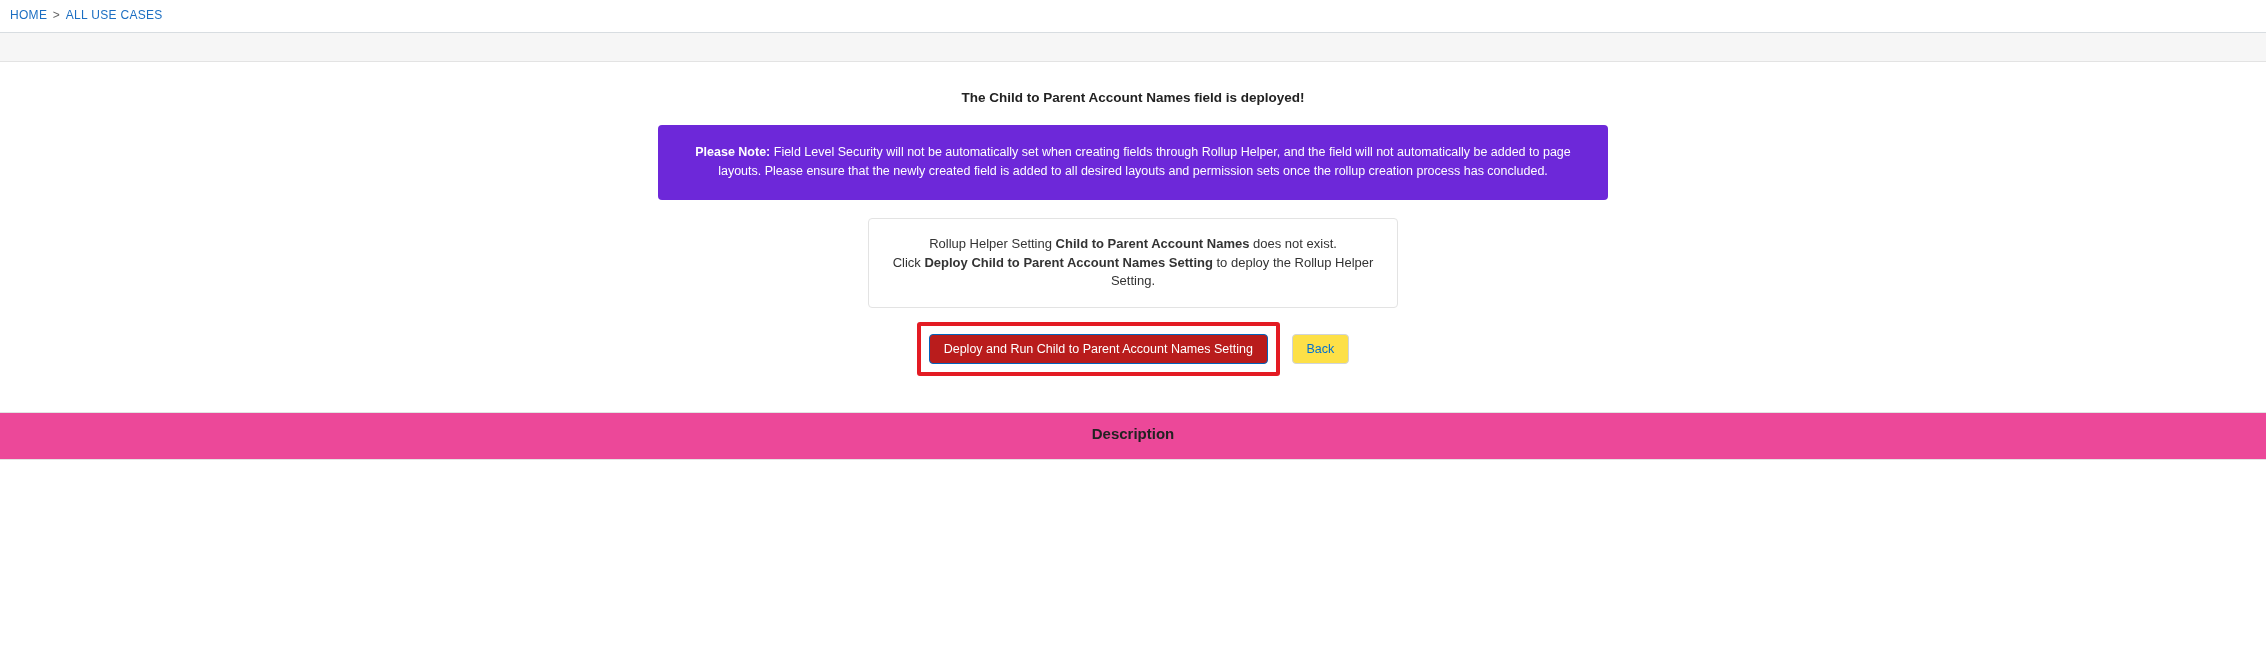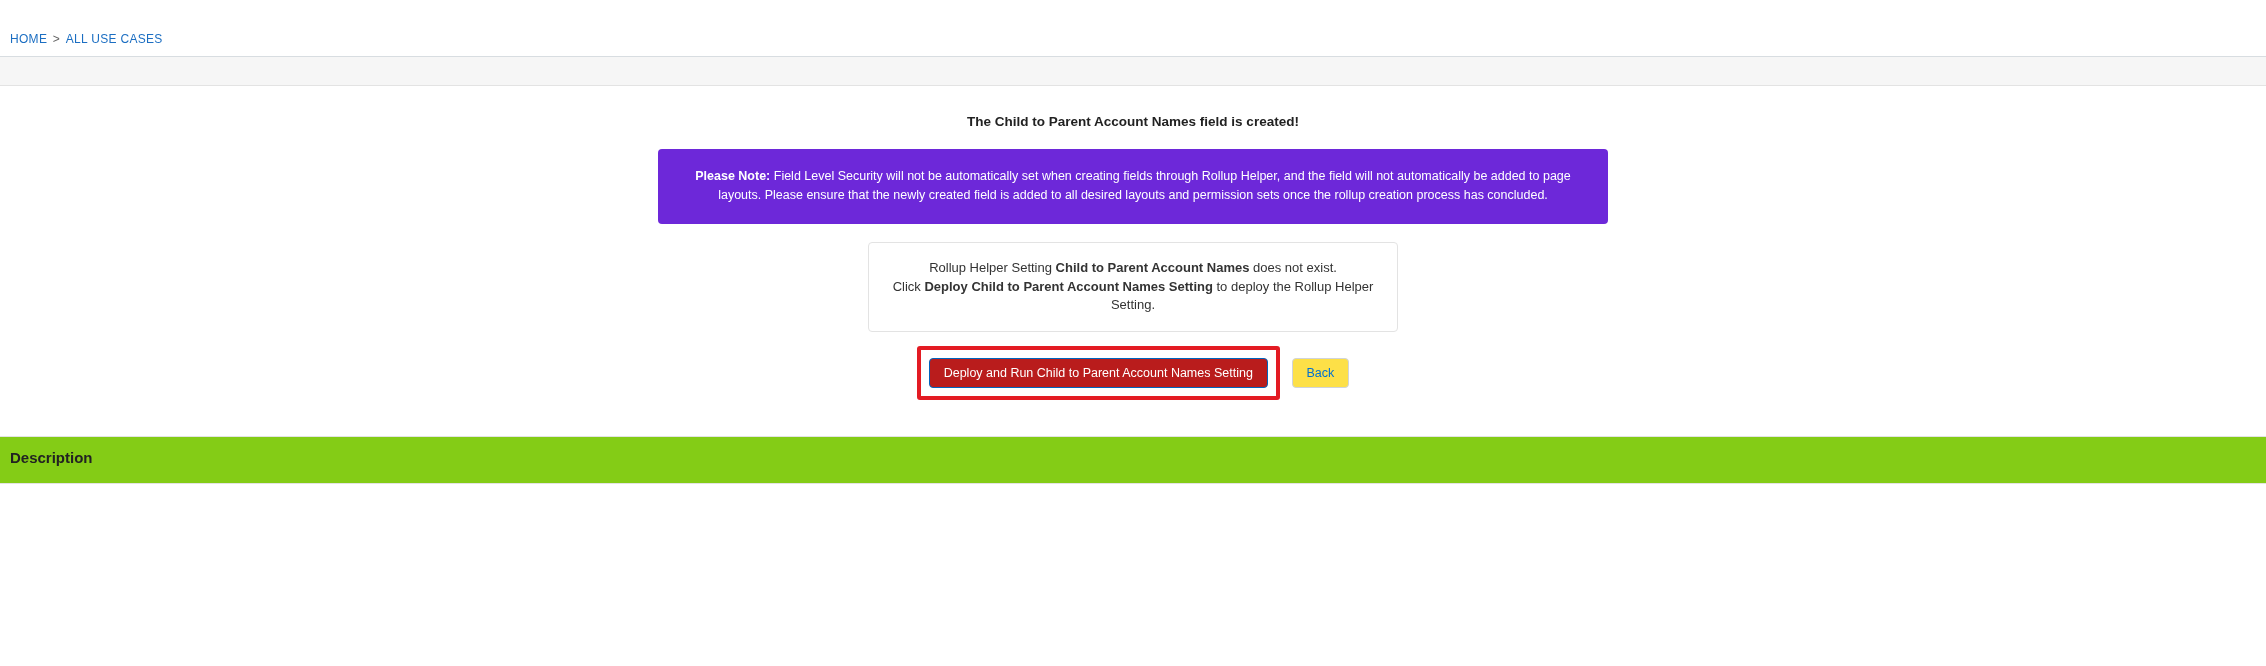--- a/index.html
+++ b/index.html
@@ -7,21 +7,20 @@
     font-family: "Segoe UI", Arial, Helvetica, sans-serif;
     font-size: 13px;
     color: #222;
     background: #fff;
   }
   .breadcrumb {
     padding: 8px 10px 10px 10px;
     border-bottom: 1px solid #d8dde1;
     font-size: 12px;
     letter-spacing: 0.3px;
-    margin-top: 24px;
   }
   .breadcrumb a { color: #1b6ec2; text-decoration: none; font-weight: 500; }
   .breadcrumb .sep { color: #666; padding: 0 2px; }
   .header-section {
     background: #f6f6f6;
     border-bottom: 1px solid #e3e3e3;
     padding: 14px 10px 14px 10px;
   }
   .header-section .eyebrow {
     font-size: 11px;
@@ -98,25 +97,26 @@
     color: #0070d2;
     border: 1px solid #d0d4d9;
     border-radius: 4px;
     font-size: 12.5px;
     padding: 7px 14px;
     cursor: pointer;
     vertical-align: middle;
     font-family: inherit;
   }
   .description-block {
-    background: #84cc16;
+    background: #ec4899;
     border-top: 1px solid #e3e3e3;
     border-bottom: 1px solid #e3e3e3;
     padding: 12px 10px 14px 10px;
     margin-top: 26px;
+    text-align: center;
   }
   .description-block h3 {
     font-size: 15px;
     font-weight: 700;
     margin-bottom: 3px;
     color: #222;
   }
   .description-block p {
     font-size: 12.5px;
     color: #333;
@@ -129,21 +129,21 @@
   <a href="#">HOME</a>
   <span class="sep">&gt;</span>
   <a href="#">ALL USE CASES</a>
 </div>
 
 <div class="header-section">
 </div>
 
 <div class="content-area">
 
-  <div class="center-msg">The Child to Parent Account Names field is created!</div>
+  <div class="center-msg">The Child to Parent Account Names field is deployed!</div>
 
   <div class="note-box-wrap">
     <div class="note-box">
       <b>Please Note:</b><span> Field Level Security will not be automatically set when creating fields through Rollup Helper, and the field will not automatically be added to page layouts. Please ensure that the newly created field is added to all desired layouts and permission sets once the rollup creation process has concluded.</span>
     </div>
   </div>
 
   <div class="info-card">
     <div>
       <span>Rollup Helper Setting </span><b>Child to Parent Account Names</b><span> does not exist.</span>

